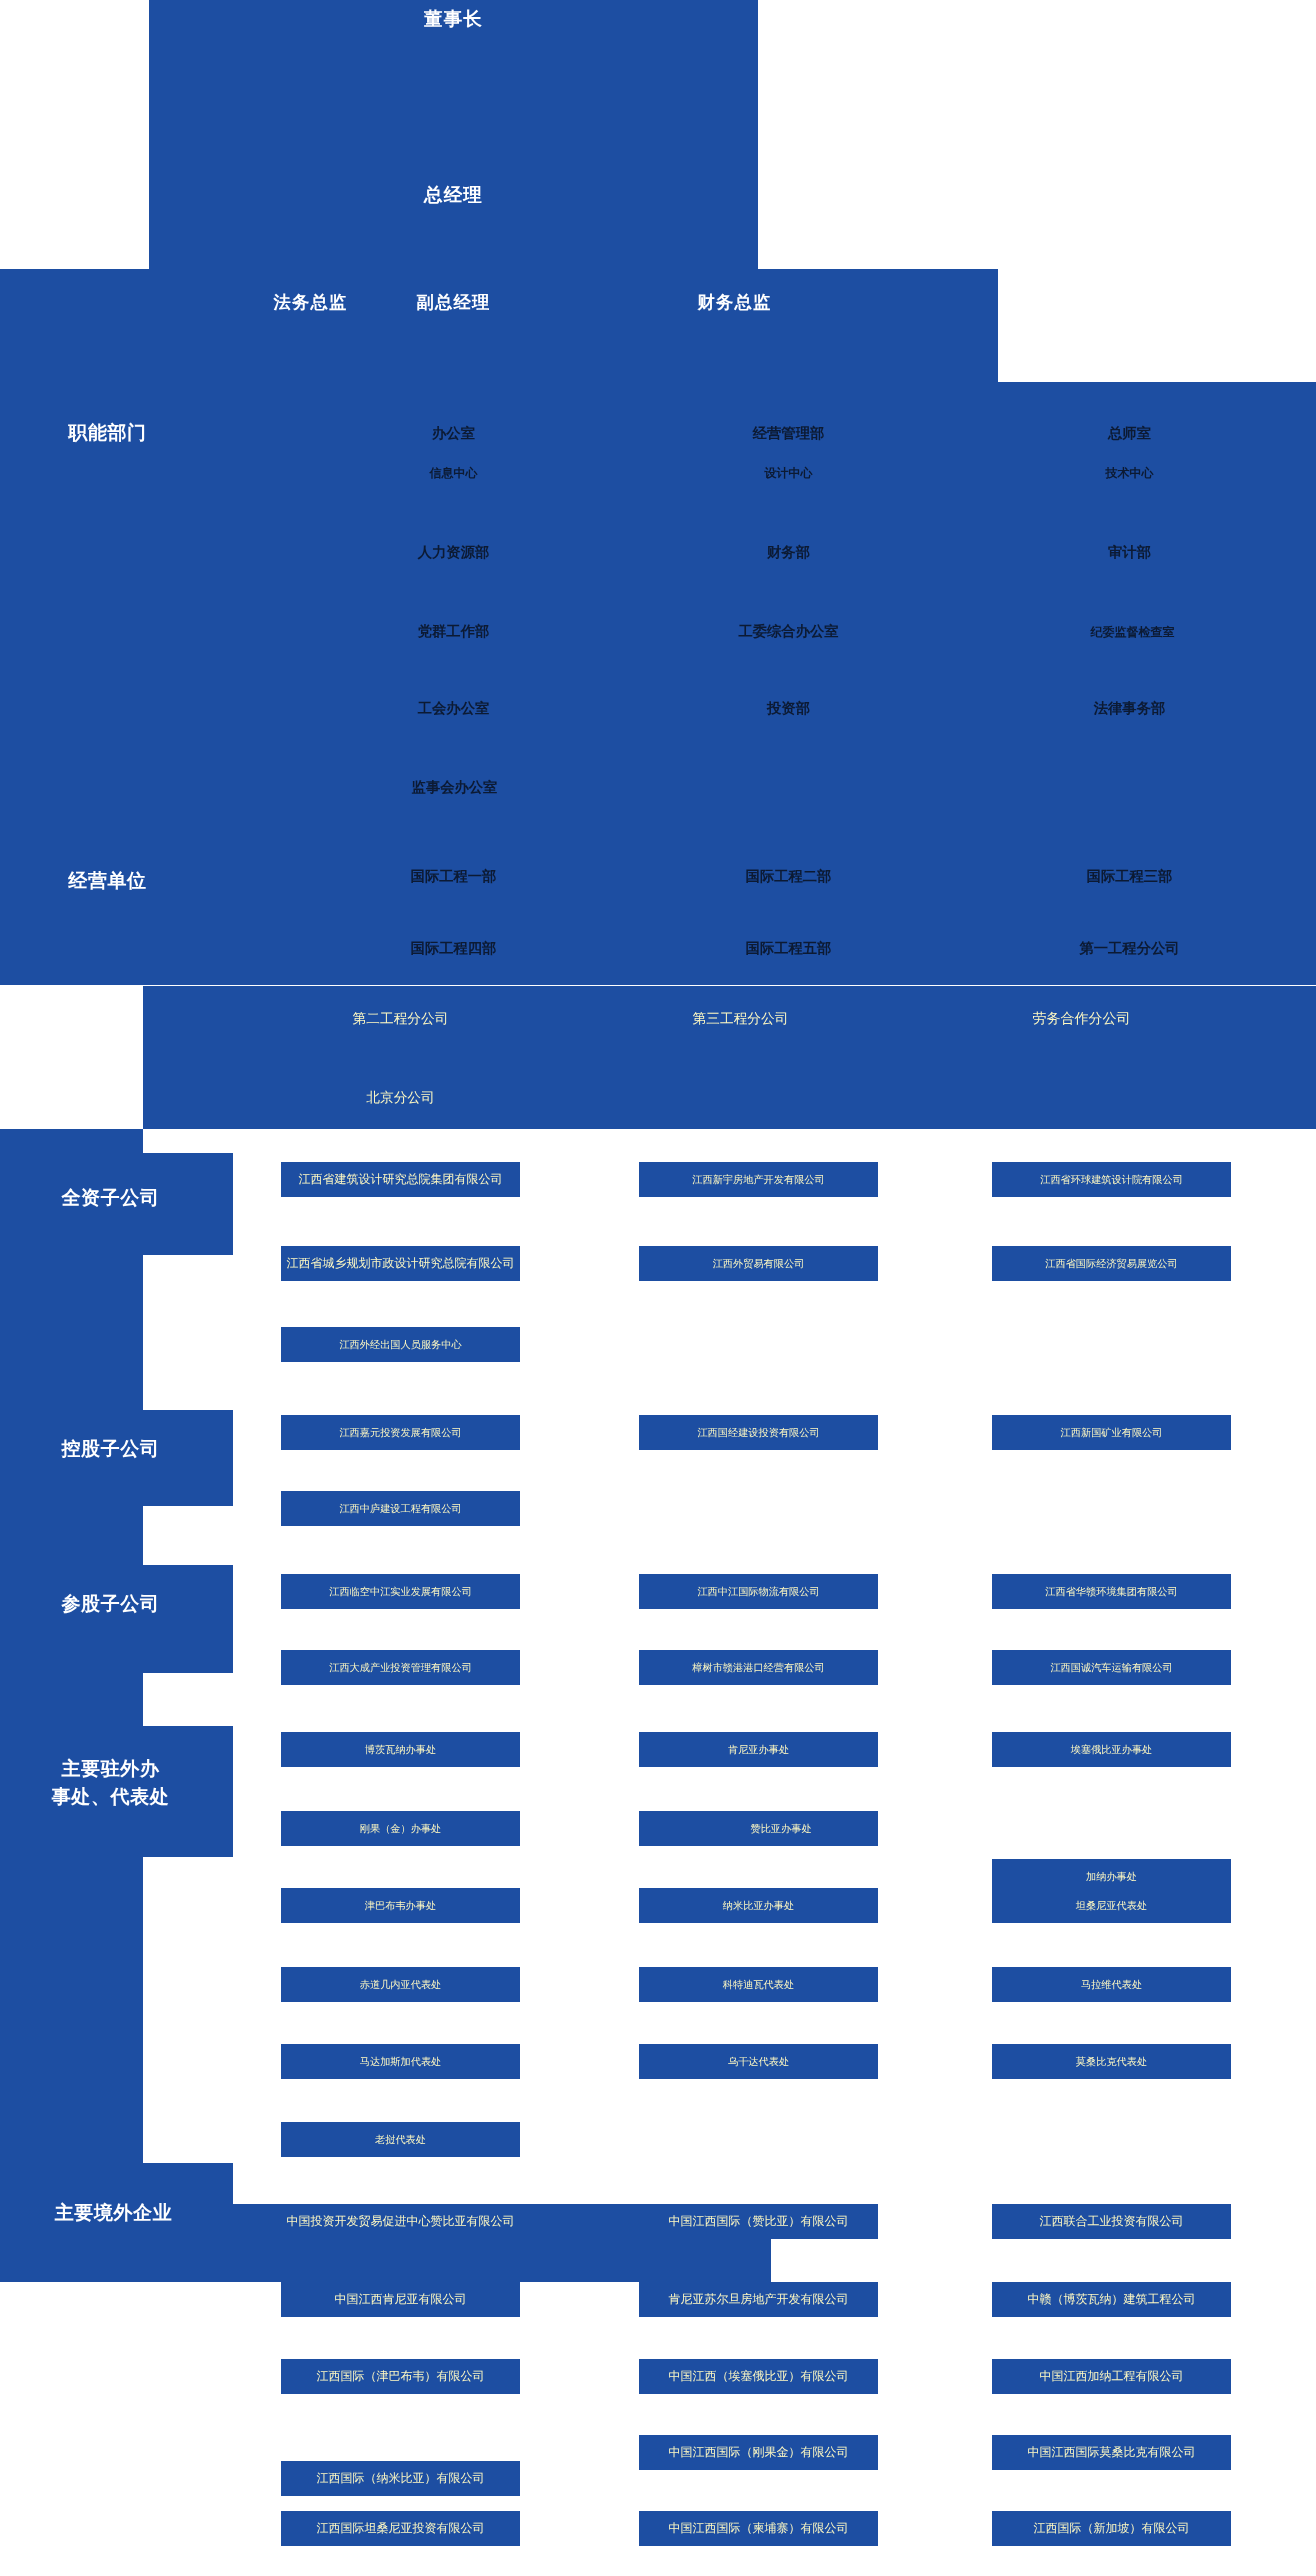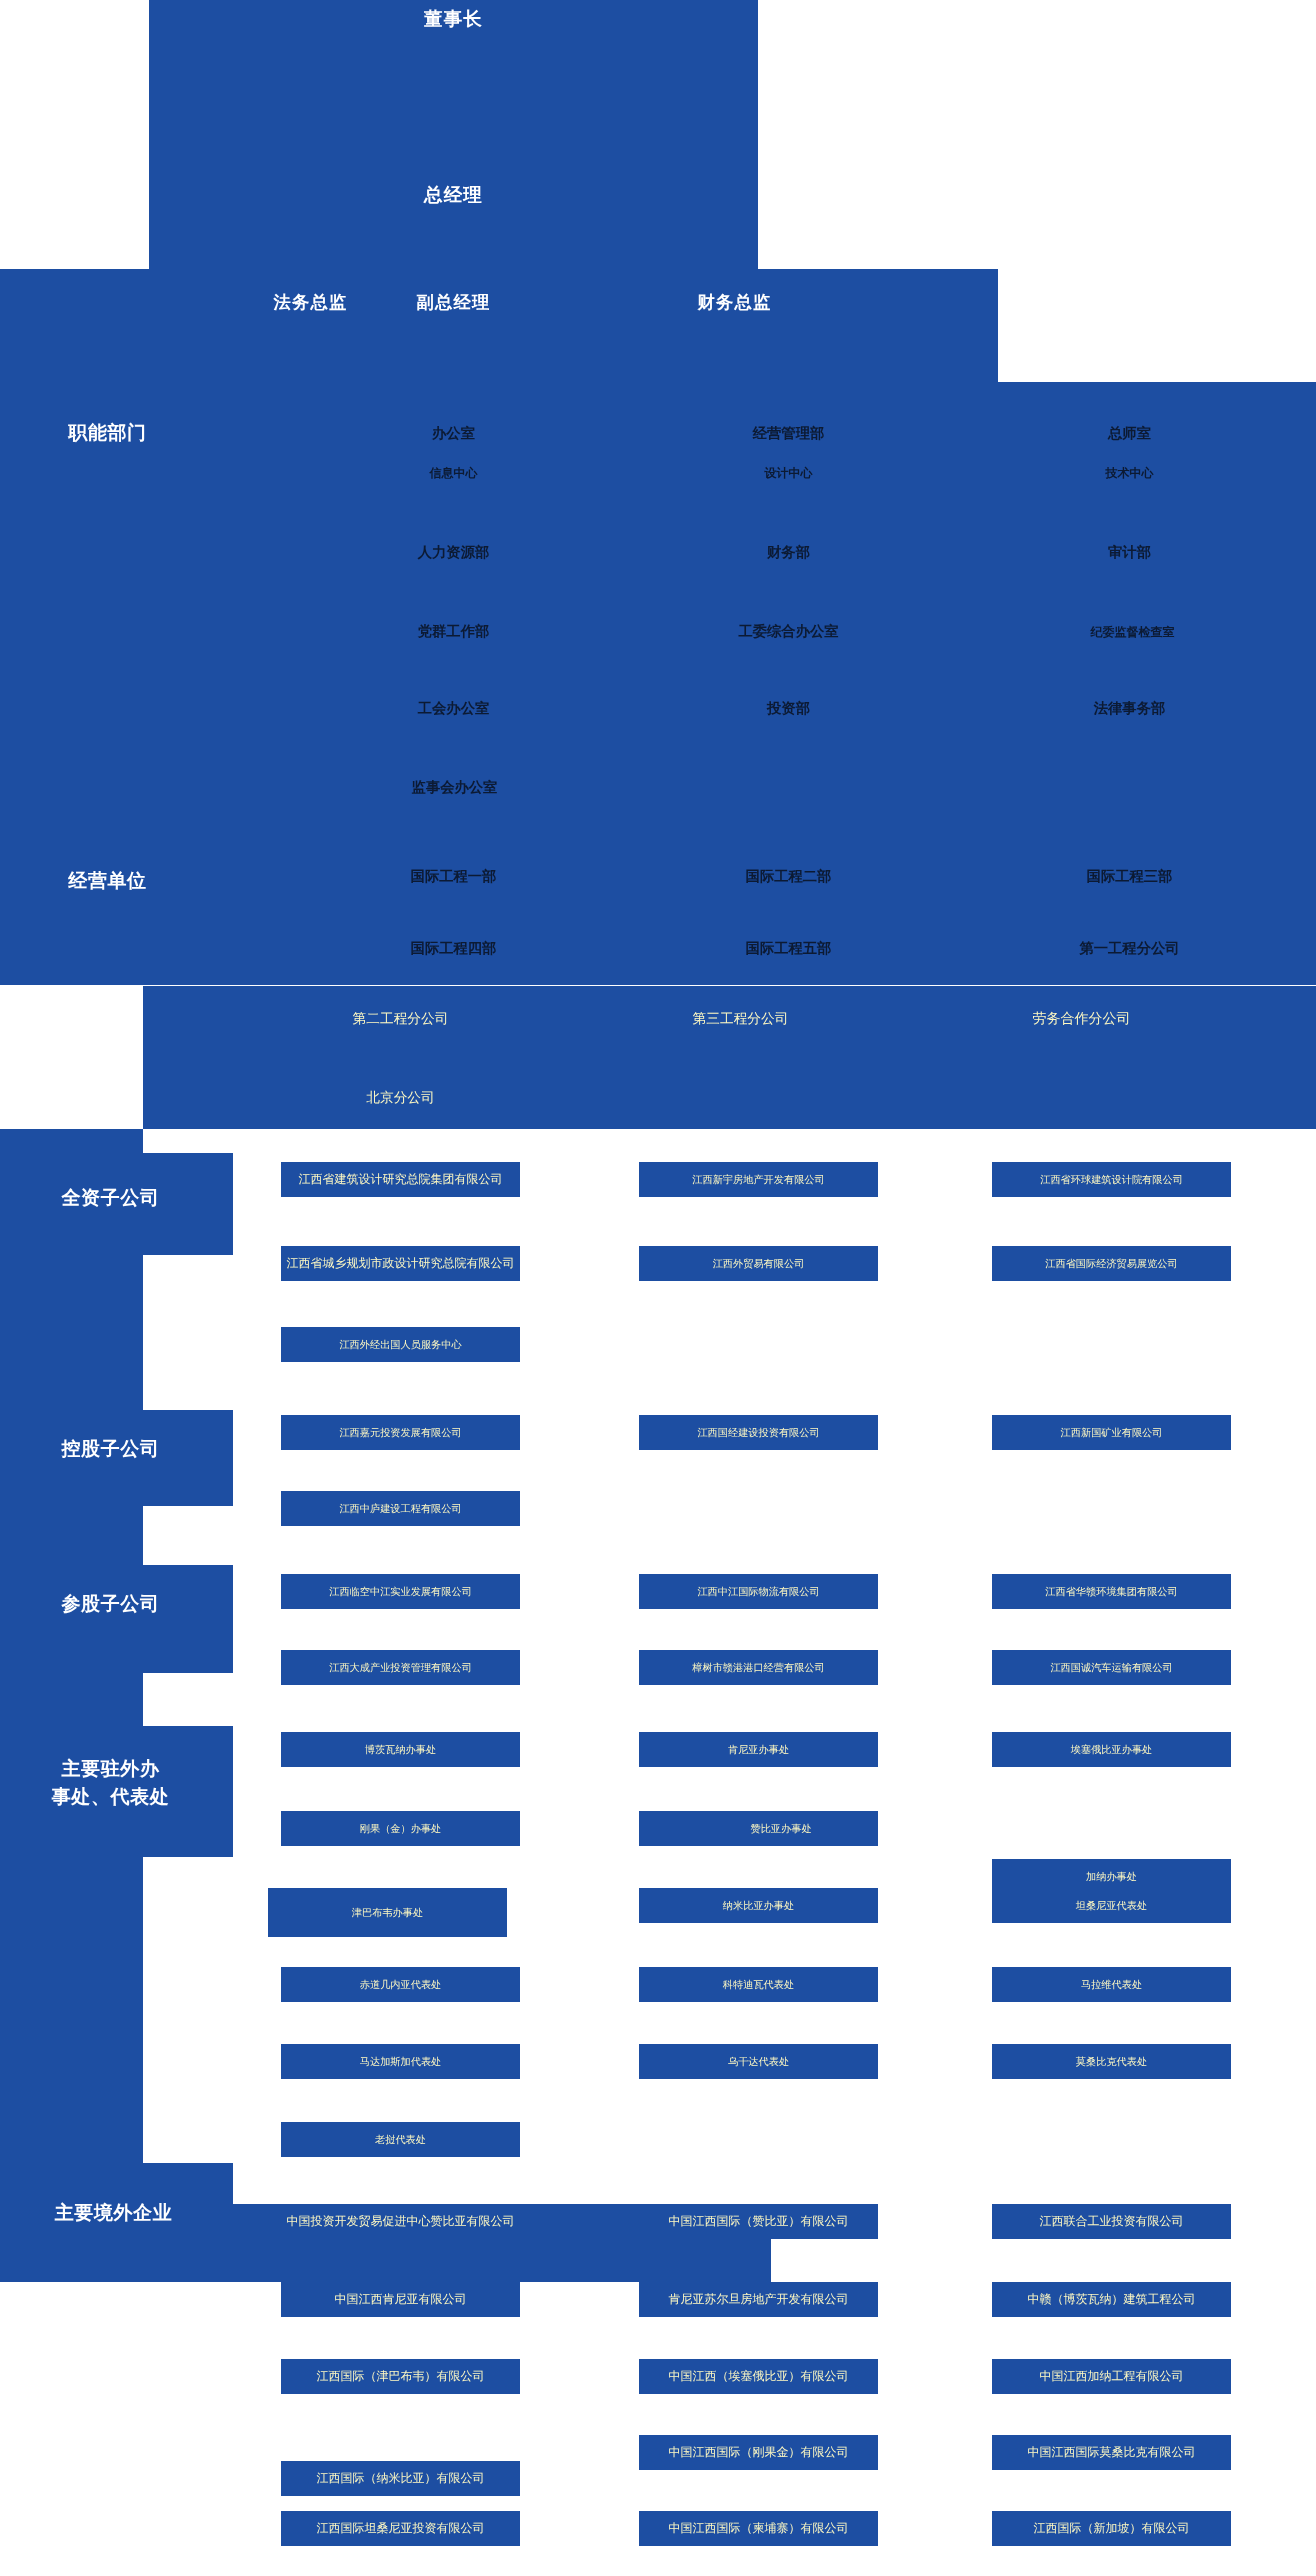--- a/index.html
+++ b/index.html
@@ -175,21 +175,21 @@
   <div class="cbox tiny" style="left:992px; top:1650px; width:239px; height:35px;">江西国诚汽车运输有限公司</div>
 
   <div class="cbox tiny" style="left:281px; top:1732px; width:239px; height:35px;">博茨瓦纳办事处</div>
   <div class="cbox tiny" style="left:639px; top:1732px; width:239px; height:35px;">肯尼亚办事处</div>
   <div class="cbox tiny" style="left:992px; top:1732px; width:239px; height:35px;">埃塞俄比亚办事处</div>
 
   <div class="cbox tiny" style="left:281px; top:1811px; width:239px; height:35px;">刚果（金）办事处</div>
   <div class="cbox tiny" style="left:639px; top:1811px; width:239px; height:35px;padding-left:45px;">赞比亚办事处</div>
   <div class="cbox tiny" style="left:992px; top:1811px; width:239px; height:35px;margin-top:48px;">加纳办事处</div>
 
-  <div class="cbox tiny" style="left:268px; top:1888px; width:239px; height:49px;">津巴布韦办事处</div>
+  <div class="cbox tiny" style="left:281px; top:1888px; width:239px; height:35px;">津巴布韦办事处</div>
   <div class="cbox tiny" style="left:639px; top:1888px; width:239px; height:35px;">纳米比亚办事处</div>
   <div class="cbox tiny" style="left:992px; top:1888px; width:239px; height:35px;">坦桑尼亚代表处</div>
 
   <div class="cbox tiny" style="left:281px; top:1967px; width:239px; height:35px;">赤道几内亚代表处</div>
   <div class="cbox tiny" style="left:639px; top:1967px; width:239px; height:35px;">科特迪瓦代表处</div>
   <div class="cbox tiny" style="left:992px; top:1967px; width:239px; height:35px;">马拉维代表处</div>
 
   <div class="cbox tiny" style="left:281px; top:2044px; width:239px; height:35px;">马达加斯加代表处</div>
   <div class="cbox tiny" style="left:639px; top:2044px; width:239px; height:35px;">乌干达代表处</div>
   <div class="cbox tiny" style="left:992px; top:2044px; width:239px; height:35px;">莫桑比克代表处</div>

